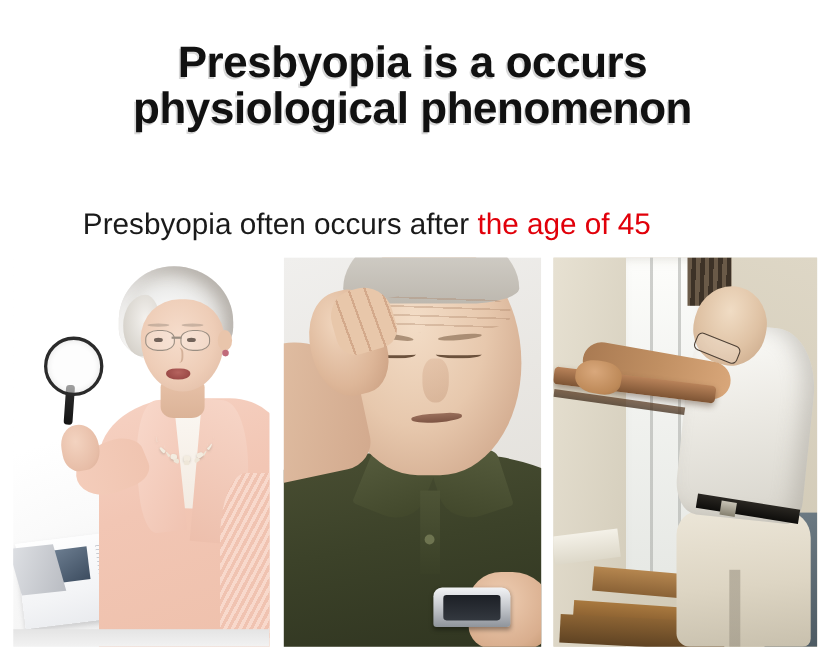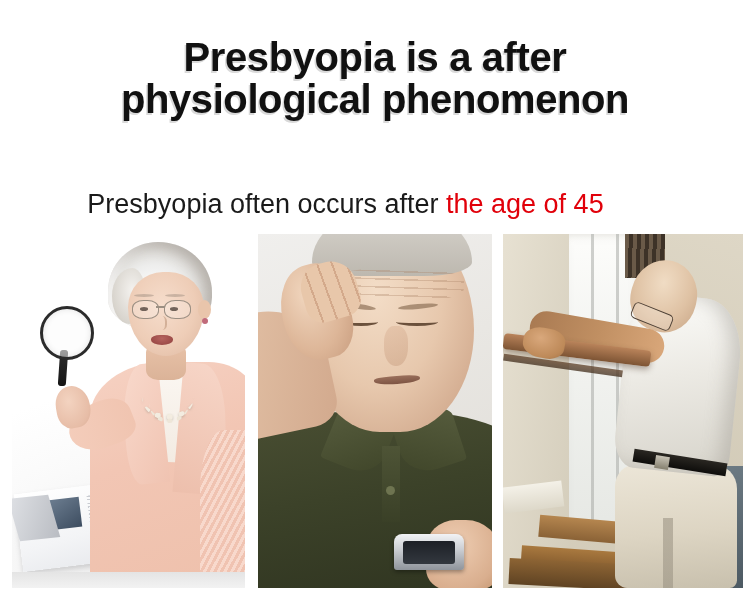--- a/index.html
+++ b/index.html
@@ -28,21 +28,21 @@
     line-height: 1.06;
     color: #111111;
     letter-spacing: -0.4px;
     text-shadow: -1.5px 2px 0 #d9d9d9;
     white-space: pre-line;
   }
 
   
   #subtitle {
     position: absolute;
-    left: 12px;
+    left: 0;
     top: 190px;
     width: 667px;
     text-align: center;
     font-size: 27px;
     font-weight: normal;
     color: #1a1a1a;
     line-height: 1.1;
   }
   #subtitle .hl { color: #E1000A; }
 
@@ -429,21 +429,21 @@
   }
   .p3-baseboard{
     position:absolute; left:0; top:250px; width:60px; height:26px;
     background: linear-gradient(#f4f1e8,#ddd8c9);
     transform: rotate(-7deg);
   }
 </style>
 </head>
 <body>
 
-<div id="slide-title">Presbyopia is a after
+<div id="slide-title">Presbyopia is a occurs
 physiological phenomenon</div>
 
 <div id="subtitle">
   <span>Presbyopia often occurs after </span><span class="hl">the age of 45</span>
 </div>
 
 <div class="panel" id="panel-1">
   <div class="photo">
     <div class="p1-bg"></div>
     <div class="p1-paper"></div>

